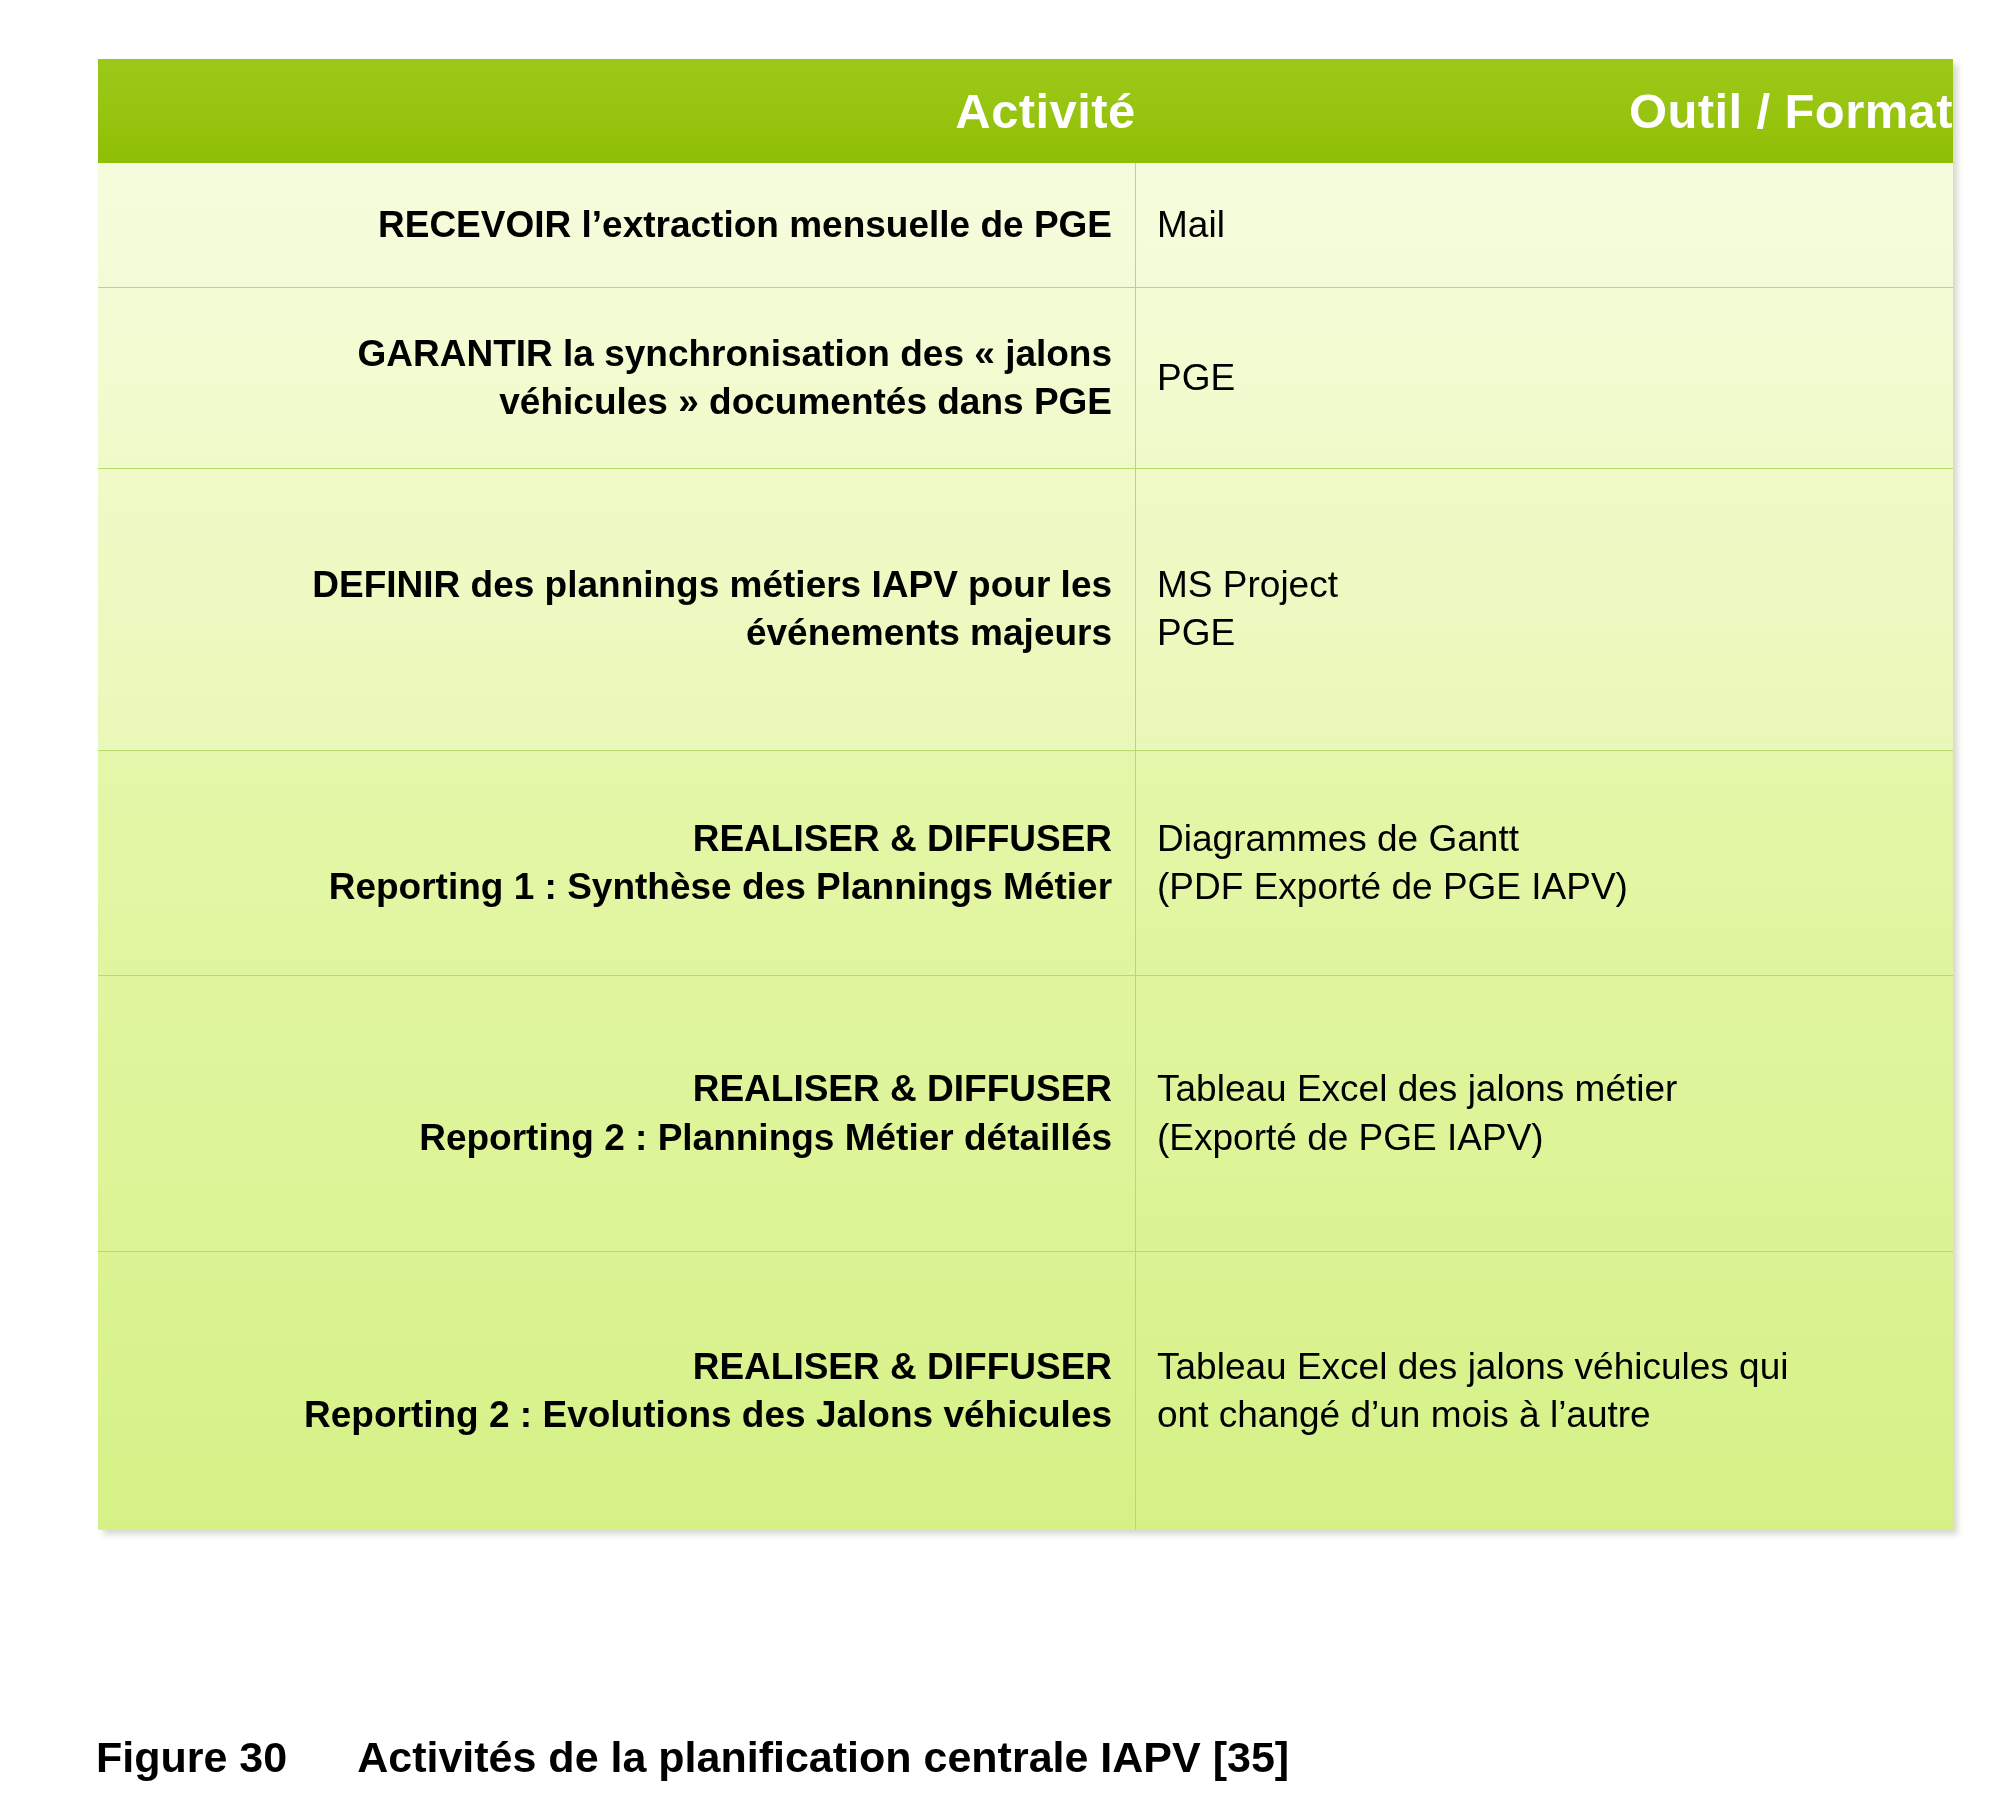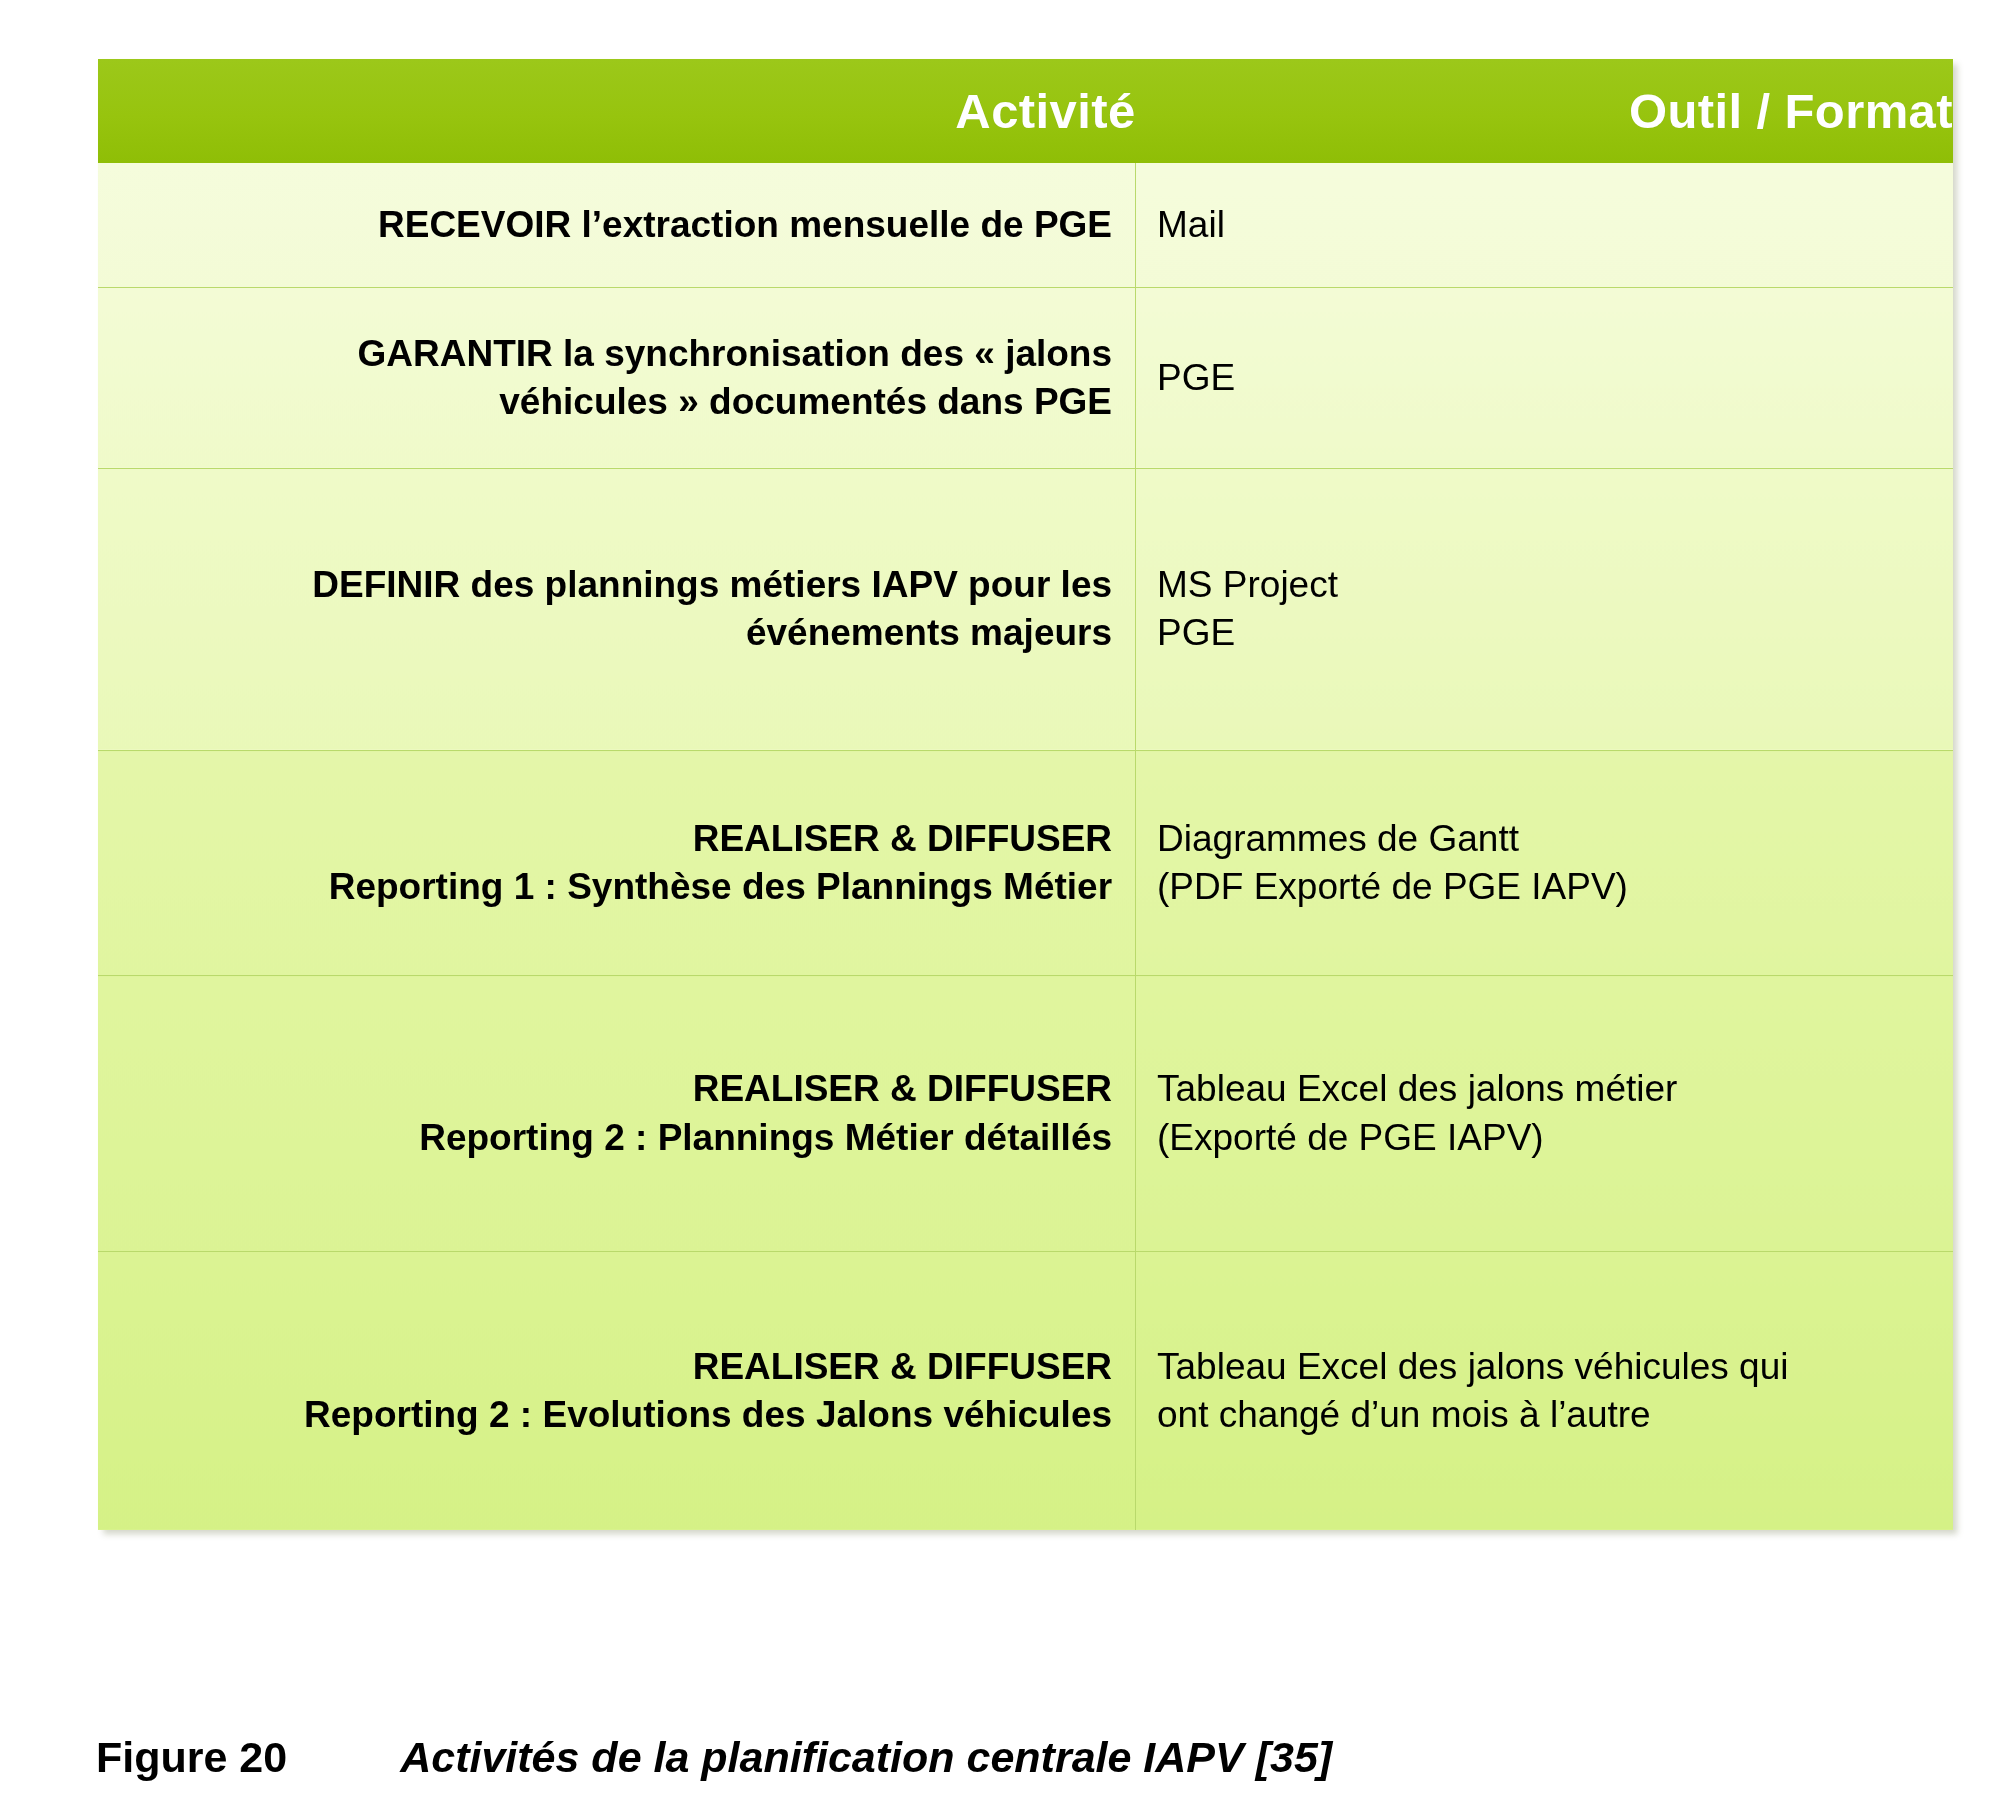--- a/index.html
+++ b/index.html
@@ -105,21 +105,21 @@
     position: absolute;
     left: 96px;
     top: 1733px;
     width: 1773px;
     font-size: 43px;
     font-weight: bold;
     color: #000000;
     white-space: nowrap;
   }
   .caption .fig-label { display: inline-block; }
-  .caption .fig-text  { display: inline-block; margin-left: 113px; font-style: italic; }
+  .caption .fig-text  { display: inline-block; margin-left: 70px; }
 </style>
 </head>
 <body>
 
 <div class="page">
 
   <div class="table-wrap">
     <table class="act-table">
       <colgroup>
           <col class="c1">
@@ -195,17 +195,17 @@
             <span class="line">Tableau Excel des jalons véhicules qui</span>
             <span class="line">ont changé d’un mois à l’autre</span>
           </td>
         </tr>
 
       </tbody>
     </table>
   </div>
 
   <div class="caption">
-    <span class="fig-label">Figure 20</span><span class="fig-text">Activités de la planification centrale IAPV [35]</span>
+    <span class="fig-label">Figure 30</span><span class="fig-text">Activités de la planification centrale IAPV [35]</span>
   </div>
 
 </div>
 
 
 </body></html>

